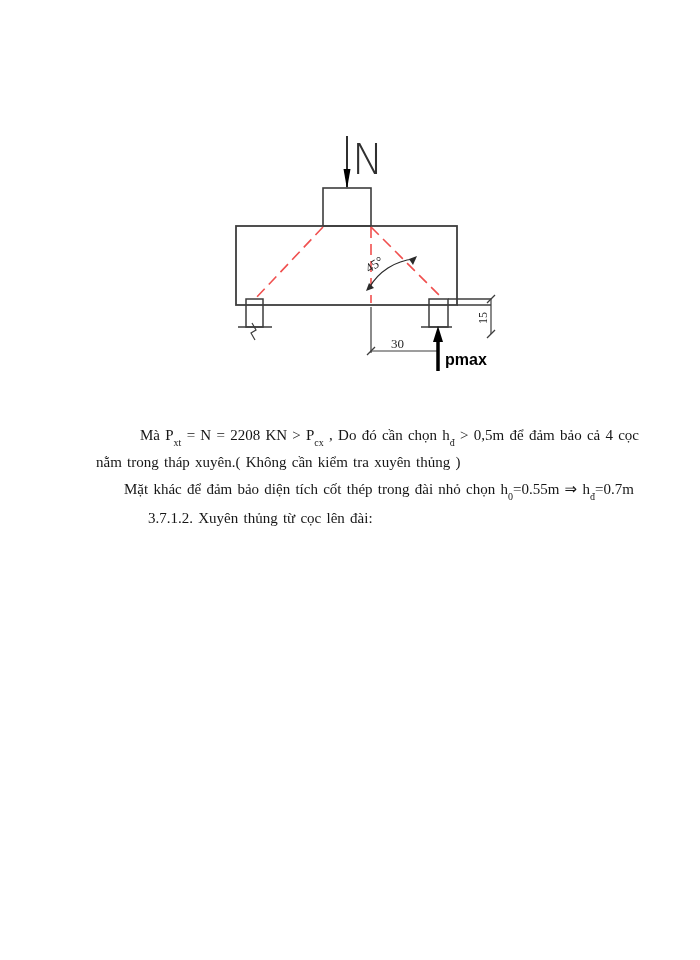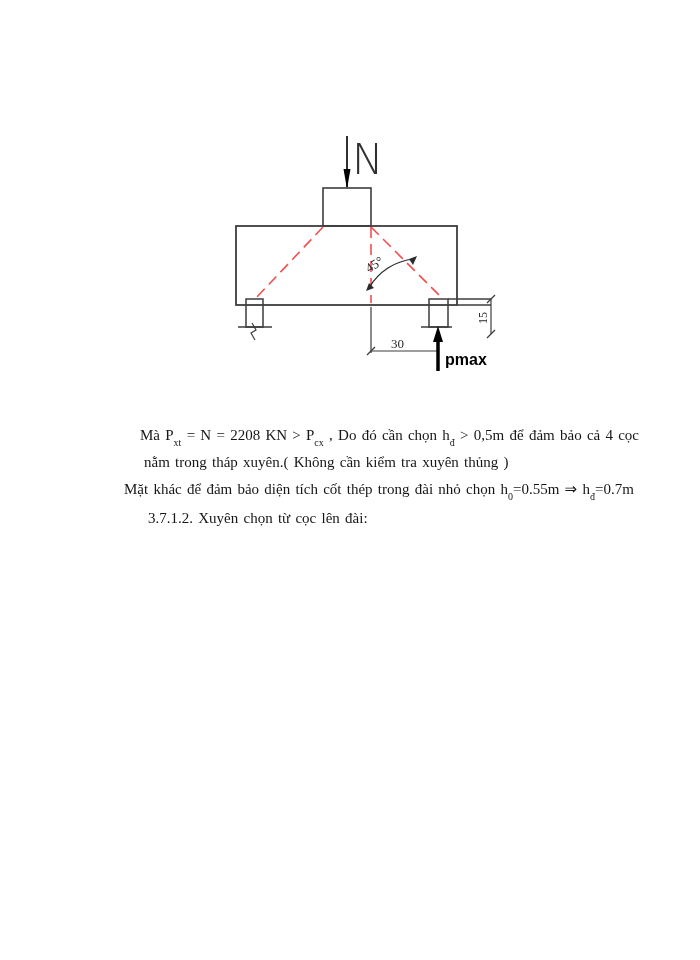--- a/index.html
+++ b/index.html
@@ -7,21 +7,21 @@
     width:700px;height:960px;background:#ffffff;
     font-family:"Liberation Serif", serif;
     color:#1c1c1c;position:relative;overflow:hidden;
   }
   .page{position:absolute;left:0;top:0;width:700px;height:960px;background:#ffffff;}
   .diagram{position:absolute;left:0;top:0;width:700px;height:400px;}
   .textblock{position:absolute;left:0;top:0;width:700px;}
   .para{position:absolute;font-size:15px;line-height:19px;white-space:nowrap;color:#161616;word-spacing:1.5px;}
   .para sub{font-size:10px;line-height:0;position:relative;bottom:-2px;}
   .p1{left:140px;top:426px;}
-  .p2{left:96px;top:453px;margin-left:48px;}
+  .p2{left:96px;top:453px;}
   .p3{left:124px;top:480px;text-align:center;}
   .p4{left:148px;top:509px;}
   svg text{font-family:"Liberation Serif", serif;fill:#262626;}
   .cadN{font-family:"DejaVu Sans", sans-serif;font-weight:200;fill:#303030;}
   .pmaxlabel{font-family:"Liberation Sans", sans-serif;font-weight:bold;fill:#000000;}
 </style>
 </head>
 <body>
 
 <div class="page">
@@ -70,16 +70,16 @@
   </svg>
 
   <div class="textblock">
     <div class="para p1">
       <span>Mà P</span><sub>xt</sub><span> = N = 2208 KN &gt; P</span><sub>cx</sub><span> , Do đó cần chọn h</span><sub>đ</sub><span> &gt; 0,5m để đảm bảo cả 4 cọc</span>
     </div>
     <div class="para p2">nằm trong tháp xuyên.( Không cần kiểm tra xuyên thủng )</div>
     <div class="para p3">
       <span>Mặt khác để đảm bảo diện tích cốt thép trong đài nhỏ chọn h</span><sub>0</sub><span>=0.55m ⇒ h</span><sub>đ</sub><span>=0.7m</span>
     </div>
-    <div class="para p4">3.7.1.2. Xuyên chọn từ cọc lên đài:</div>
+    <div class="para p4">3.7.1.2. Xuyên thủng từ cọc lên đài:</div>
   </div>
 
 </div>
 
 </body></html>

